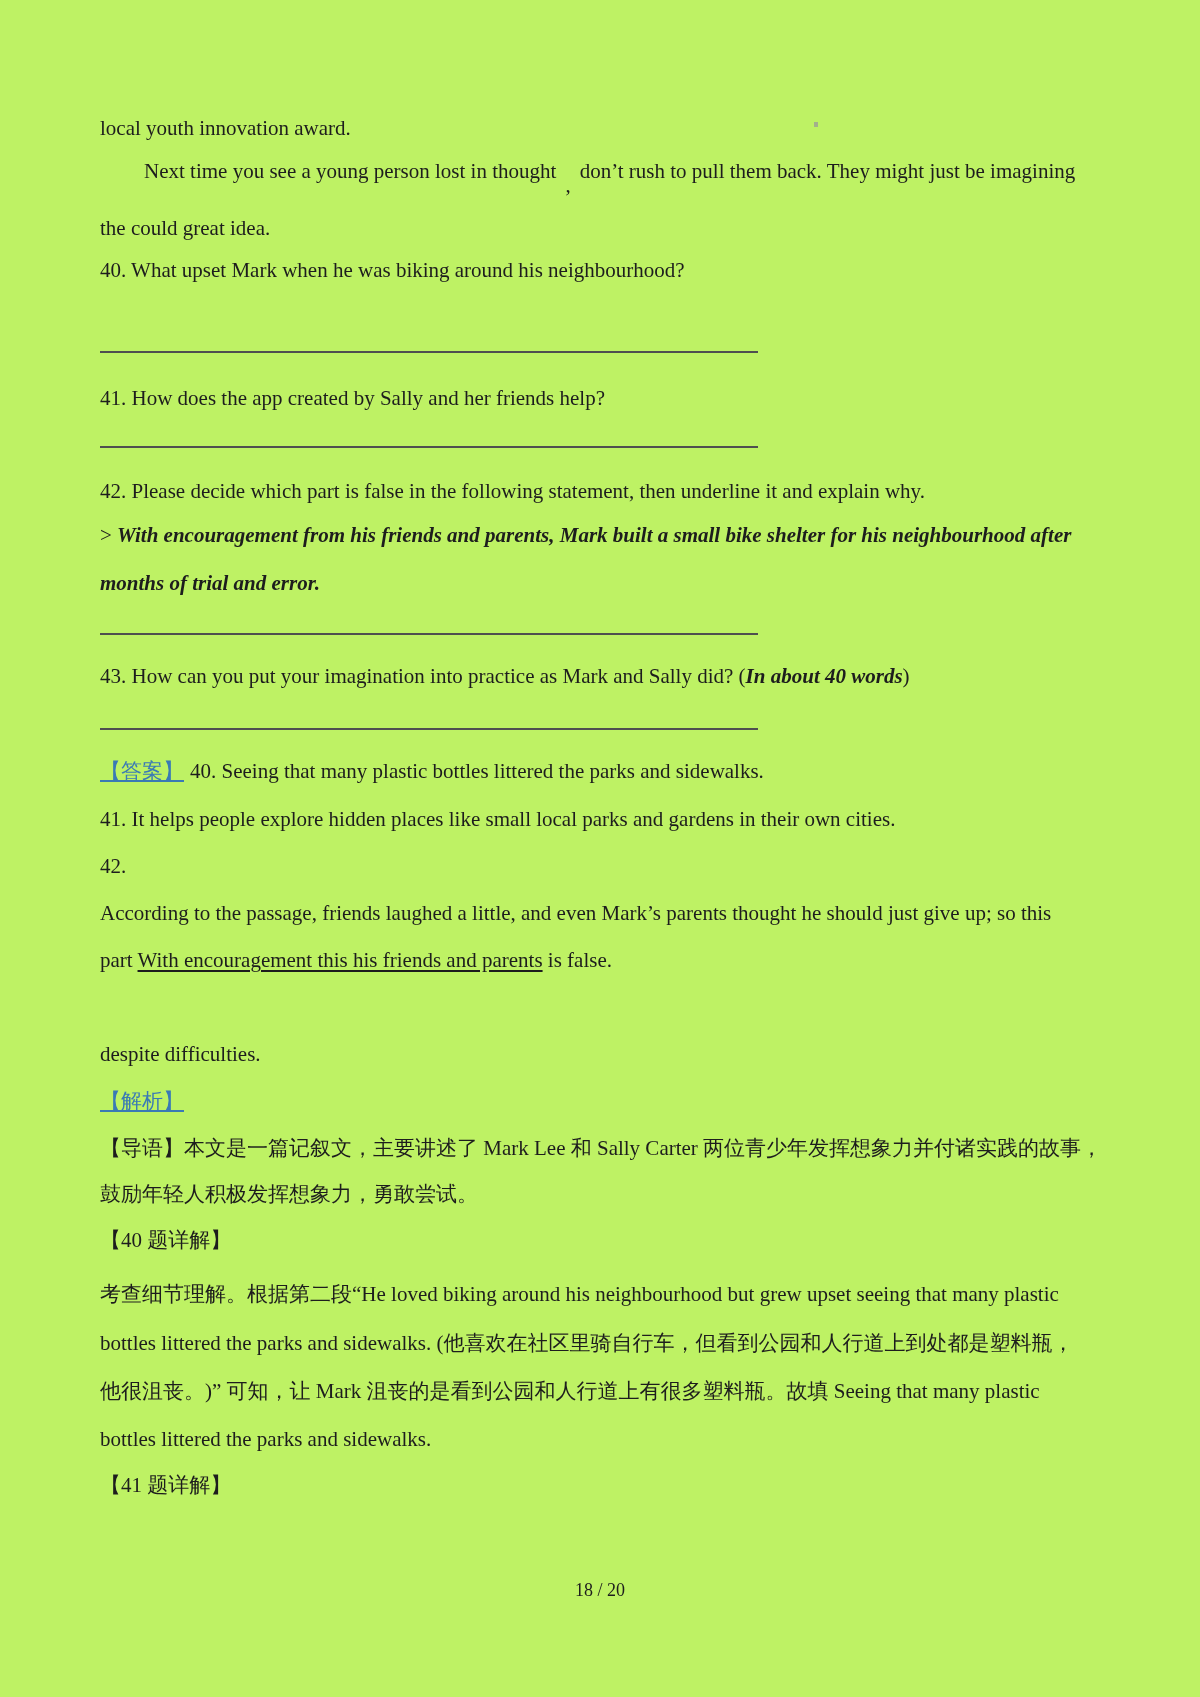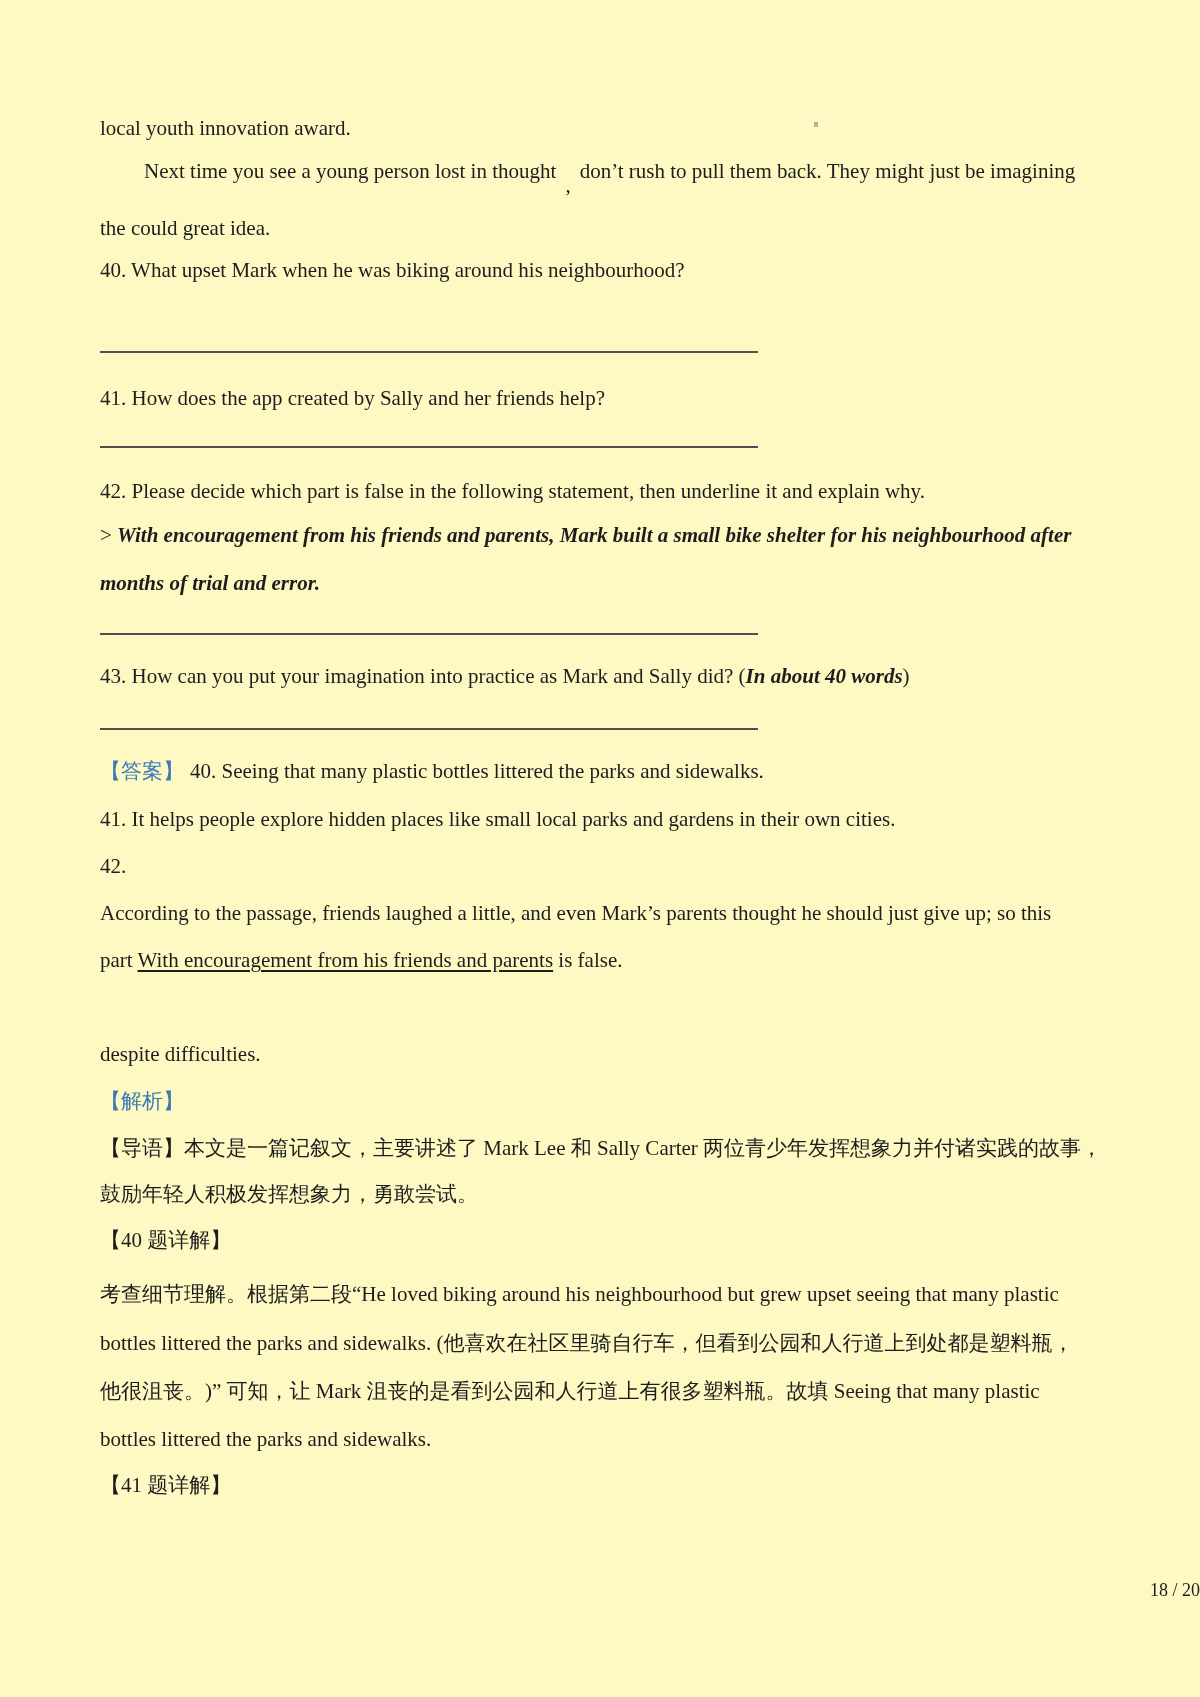--- a/index.html
+++ b/index.html
@@ -1,53 +1,53 @@
 <!DOCTYPE html>
 <html><head>
 <meta charset="utf-8">
 <style>
   html, body { margin: 0; padding: 0; background: #ffffff; }
   .page {
     position: relative;
     width: 1200px;
     height: 1697px;
-    background: #fef9c3;
+    background: #bef264;
     font-family: "Liberation Serif", "DejaVu Serif", serif;
     color: #1d1d1d;
     overflow: hidden;
   }
   .ln {
     position: absolute;
     left: 100px;
     font-size: 21px;
     line-height: 28px;
     white-space: nowrap;
   }
   .indent { left: 144px; }
   .bi { font-weight: bold; font-style: italic; }
-  .blue { color: #3a7ab5; }
+  .blue { color: #3a7ab5; text-decoration: underline; }
   .ul { text-decoration: underline; text-underline-offset: 3px; }
   .label-gap { margin-right: 6px; }
   .blank {
     position: absolute;
     left: 100px;
     width: 658px;
     height: 0;
     border-top: 2px solid #4f4f4f;
   }
   .drop-comma {
     position: relative;
     top: 14px;
     padding: 0 9px;
   }
   .footer {
     position: absolute;
     left: 0;
     width: 100%;
-    text-align: right;
+    text-align: center;
     font-size: 18px;
     line-height: 24px;
   }
   .artifact {
     position: absolute;
     left: 814px;
     top: 122px;
     width: 4px;
     height: 5px;
     background: #999999;
@@ -81,21 +81,21 @@
   <div class="blank" style="top:728px"></div>
 
   <div class="ln" style="top:757px"><span class="blue label-gap">【答案】</span><span>40. Seeing that many plastic bottles littered the parks and sidewalks.</span></div>
 
   <div class="ln" style="top:805px">41. It helps people explore hidden places like small local parks and gardens in their own cities.</div>
 
   <div class="ln" style="top:852px">42.</div>
 
   <div class="ln" style="top:899px">According to the passage, friends laughed a little, and even Mark’s parents thought he should just give up; so this</div>
 
-  <div class="ln" style="top:946px"><span>part </span><span class="ul">With encouragement from his friends and parents</span><span> is false.</span></div>
+  <div class="ln" style="top:946px"><span>part </span><span class="ul">With encouragement this his friends and parents</span><span> is false.</span></div>
 
   <div class="ln" style="top:1040px">despite difficulties.</div>
 
   <div class="ln blue" style="top:1087px">【解析】</div>
 
   <div class="ln" style="top:1134px">【导语】本文是一篇记叙文，主要讲述了 Mark Lee 和 Sally Carter 两位青少年发挥想象力并付诸实践的故事，</div>
   <div class="ln" style="top:1180px">鼓励年轻人积极发挥想象力，勇敢尝试。</div>
 
   <div class="ln" style="top:1226px">【40 题详解】</div>
   <div class="ln" style="top:1280px">考查细节理解。根据第二段“He loved biking around his neighbourhood but grew upset seeing that many plastic</div>

